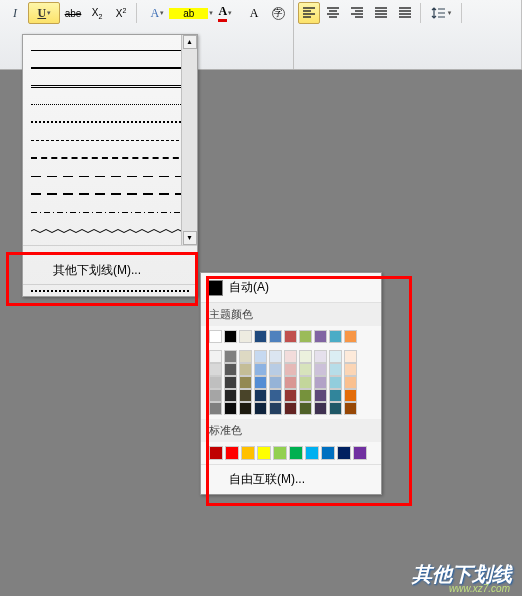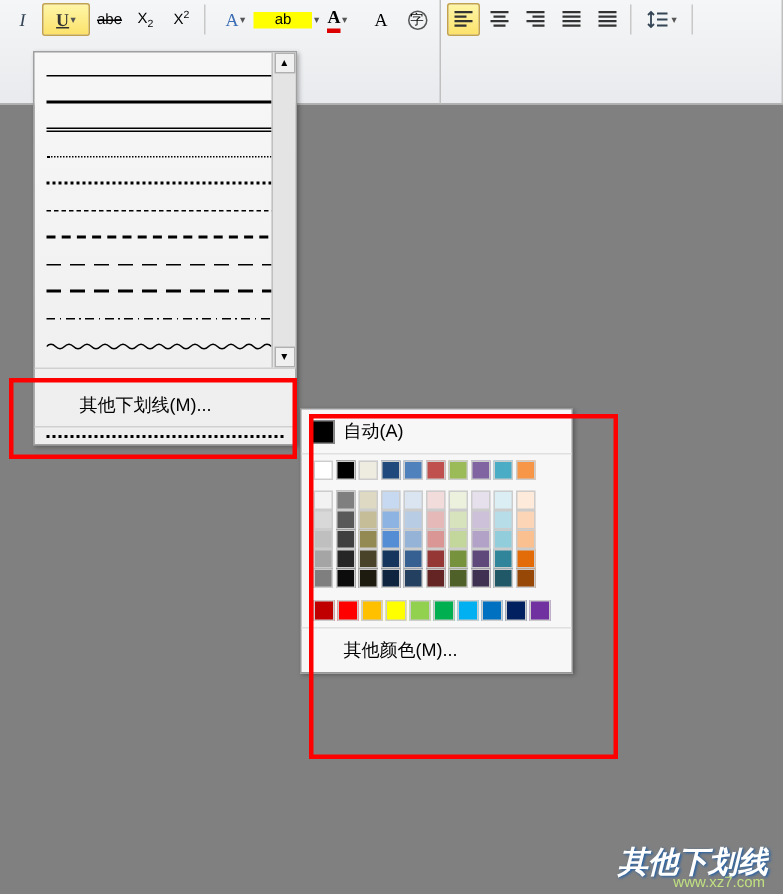--- a/index.html
+++ b/index.html
@@ -34,21 +34,21 @@
 .cp-row.top { border-bottom: 1px solid #e0e0e0; padding: 6px; }
 .cp-header { padding: 4px 8px; background: #eeeeee; color: #444; font-size: 11px; }
 .swatch-big { width: 16px; height: 16px; border: 1px solid #888; background: #000; }
 .swatch-grid { padding: 4px 8px; display: flex; flex-direction: column; gap: 2px; }
 .swatch-row { display: flex; gap: 2px; }
 .swatch { width: 13px; height: 13px; border: 1px solid #ccc; cursor: pointer; }
 .swatch.std { width: 14px; height: 14px; }
 
 .highlight1 { position: absolute; border: 3px solid #ff0000; pointer-events: none; }
 .watermark { position: absolute; bottom: 8px; right: 10px; font-size: 20px; font-weight: bold; font-style: italic; color: #fff; text-shadow: 1px 1px 2px #1a5ca8; }
-.wm-sub { position: absolute; bottom: 2px; right: 12px; font-size: 10px; color: #c0e080; }
+.wm-sub { position: absolute; bottom: 2px; right: 12px; font-size: 10px; color: #c0e080; font-style: italic; }
 </style>
 </head>
 <body>
 
 <div class="ribbon">
   <div class="ribbon-group" style="flex:0 0 290px">
     <div class="ribbon-row">
       <div class="rbtn">
           <span style="font-style:italic;font-family:serif;color:#345">I</span>
         </div>
@@ -173,20 +173,21 @@
   <div class="dd-sep">
       <div></div>
     </div>
 </div>
 
 <div class="color-panel">
   <div class="cp-row top">
     <div class="swatch-big"></div>
     <span>自动(A)</span>
   </div>
+  <div class="cp-header">主题颜色</div>
   <div class="swatch-grid">
     <div class="swatch-row" id="theme-row1">
         <div class="swatch" style="background: rgb(255, 255, 255);"></div>
         <div class="swatch" style="background: rgb(0, 0, 0);"></div>
         <div class="swatch" style="background: rgb(238, 236, 225);"></div>
         <div class="swatch" style="background: rgb(31, 73, 125);"></div>
         <div class="swatch" style="background: rgb(79, 129, 189);"></div>
         <div class="swatch" style="background: rgb(192, 80, 77);"></div>
         <div class="swatch" style="background: rgb(155, 187, 89);"></div>
         <div class="swatch" style="background: rgb(128, 100, 162);"></div>
@@ -250,36 +251,37 @@
           <div class="swatch" style="background: rgb(15, 36, 62);"></div>
           <div class="swatch" style="background: rgb(36, 64, 97);"></div>
           <div class="swatch" style="background: rgb(99, 36, 35);"></div>
           <div class="swatch" style="background: rgb(79, 97, 40);"></div>
           <div class="swatch" style="background: rgb(63, 49, 81);"></div>
           <div class="swatch" style="background: rgb(32, 88, 103);"></div>
           <div class="swatch" style="background: rgb(151, 72, 6);"></div>
         </div>
       </div>
   </div>
+  <div class="cp-header">标准色</div>
   <div class="swatch-grid">
     <div class="swatch-row" id="standard-row">
         <div class="swatch std" style="background: rgb(192, 0, 0);"></div>
         <div class="swatch std" style="background: rgb(255, 0, 0);"></div>
         <div class="swatch std" style="background: rgb(255, 192, 0);"></div>
         <div class="swatch std" style="background: rgb(255, 255, 0);"></div>
         <div class="swatch std" style="background: rgb(146, 208, 80);"></div>
         <div class="swatch std" style="background: rgb(0, 176, 80);"></div>
         <div class="swatch std" style="background: rgb(0, 176, 240);"></div>
         <div class="swatch std" style="background: rgb(0, 112, 192);"></div>
         <div class="swatch std" style="background: rgb(0, 32, 96);"></div>
         <div class="swatch std" style="background: rgb(112, 48, 160);"></div>
       </div>
   </div>
   <div class="cp-row" style="border-top:1px solid #e0e0e0;padding:6px 8px 6px 28px">
-    <span>其他颜色(M)...</span>
+    <span>自由互联(M)...</span>
   </div>
 </div>
 
 <div class="highlight1" style="top:252px;left:6px;width:192px;height:54px"></div>
 <div class="highlight1" style="top:276px;left:206px;width:206px;height:230px"></div>
 
 <div class="watermark">其他下划线</div>
 <div class="wm-sub">www.xz7.com</div>
 
 </body></html>

